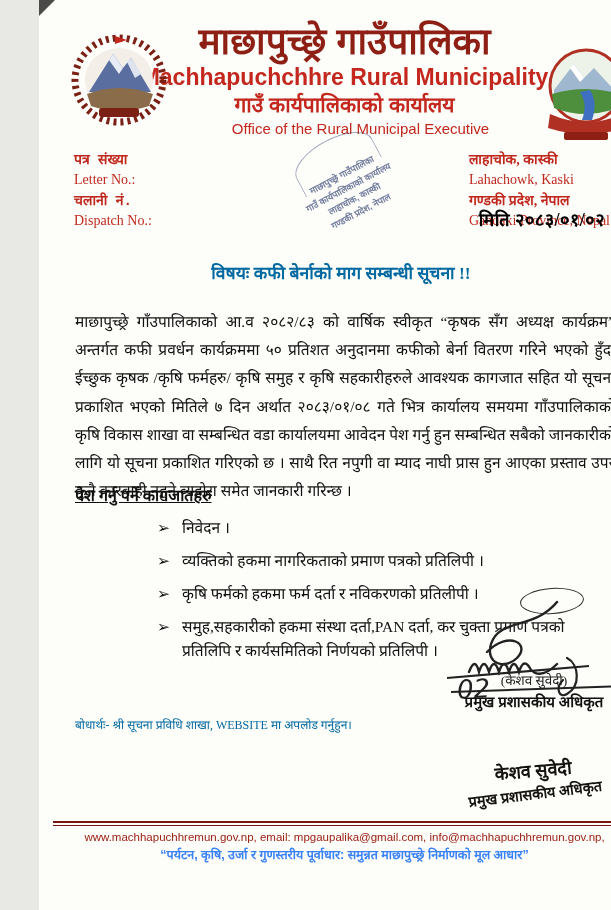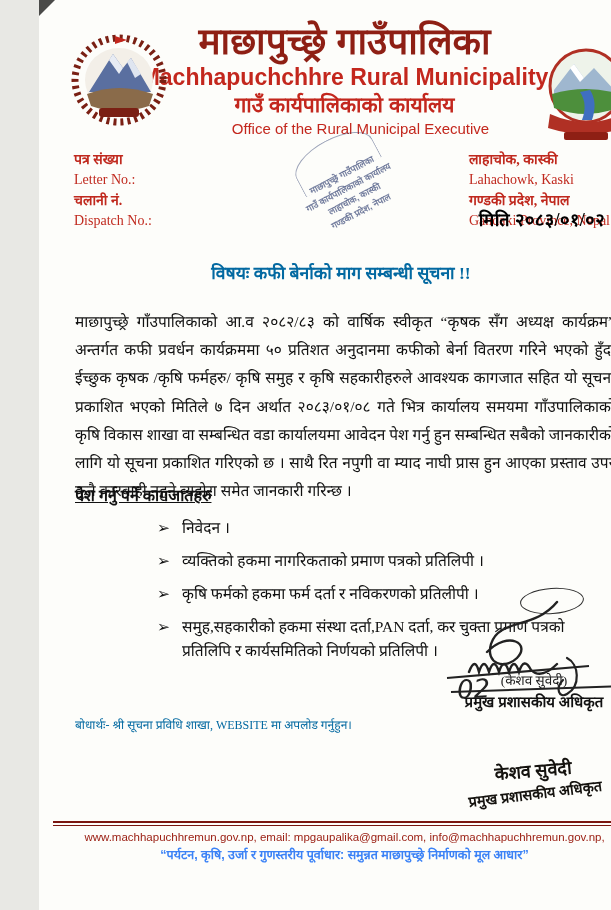--- a/index.html
+++ b/index.html
@@ -21,21 +21,21 @@
   .emblem{position:absolute;}
   .emblem-left{top:6px;left:30px;}
   .emblem-right{top:22px;right:18px;}
   .h-title-np{font-size:37px;font-weight:bold;color:#8e1f14;line-height:1.1;font-family:"Liberation Sans","DejaVu Sans",sans-serif;}
   .h-title-en{font-size:23px;font-weight:bold;color:#c3271d;line-height:1.25;font-family:"Liberation Sans","DejaVu Sans",sans-serif;}
   .h-office-np{font-size:21px;font-weight:bold;color:#c3271d;line-height:1.3;font-family:"Liberation Sans","DejaVu Sans",sans-serif;}
   .h-office-en{font-size:15px;color:#c3271d;line-height:1.35;font-family:"Liberation Sans","DejaVu Sans",sans-serif;padding-left:32px;}
   
   .meta{position:absolute;top:150px;left:35px;right:30px;font-size:14px;}
   .meta-left{position:absolute;left:0;top:0;color:#c0291e;line-height:1.45;}
-  .meta-left .np{font-weight:bold;}
+  .meta-left .np{font-weight:bold;font-family:Liberation Mono, monospace;}
   .meta-right{position:absolute;right:10px;top:0;color:#c0291e;line-height:1.45;}
   .meta-right .np{font-weight:bold;}
   .date-line{position:absolute;top:207px;right:45px;font-size:18px;color:#000000;font-weight:bold;letter-spacing:.5px;}
   
   .stamp{
     position:absolute;top:152px;left:255px;width:120px;height:92px;
     transform:rotate(-28deg);
     color:rgba(45,60,110,.65);
     font-size:9px;font-weight:bold;text-align:center;line-height:1.5;
     font-family:"Liberation Sans","DejaVu Sans",sans-serif;

